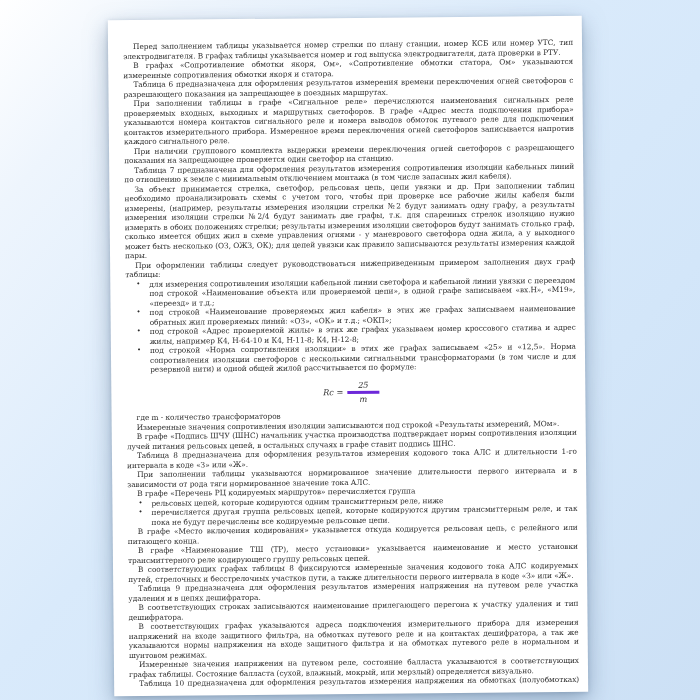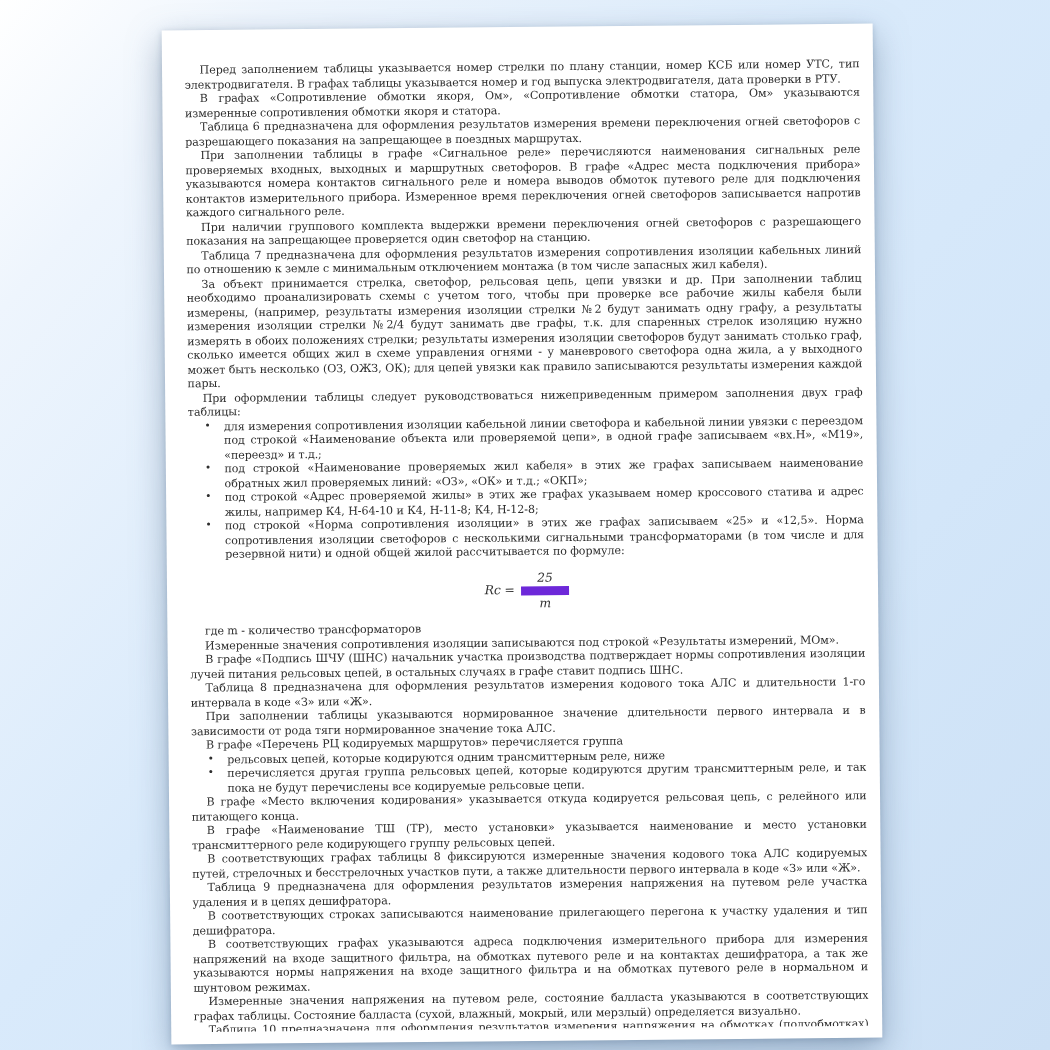--- a/index.html
+++ b/index.html
@@ -42,21 +42,21 @@
     align-items: center;
     gap: 4px;
     margin: 8px 0 7px;
     font-style: italic;
     font-size: 8.2px;
     line-height: 1.15;
     text-align: center;
     color: #333;
   }
   .frac { display: inline-flex; flex-direction: column; align-items: center; }
-  .frac .num { padding: 0 11px 1px; border-bottom: 6px solid #6d28d9; }
+  .frac .num { padding: 0 11px 1px; border-bottom: 3px solid #6d28d9; }
   .frac .den { padding: 1px 11px 0; }
 </style>
 </head>
 <body>
 
 <div class="backdrop"></div>
 
 <div class="page">
   <div class="content">
       <div class="para">Перед заполнением таблицы указывается номер стрелки по плану станции, номер КСБ или номер УТС, тип электродвигателя. В графах таблицы указывается номер и год выпуска электродвигателя, дата проверки в РТУ.</div>

